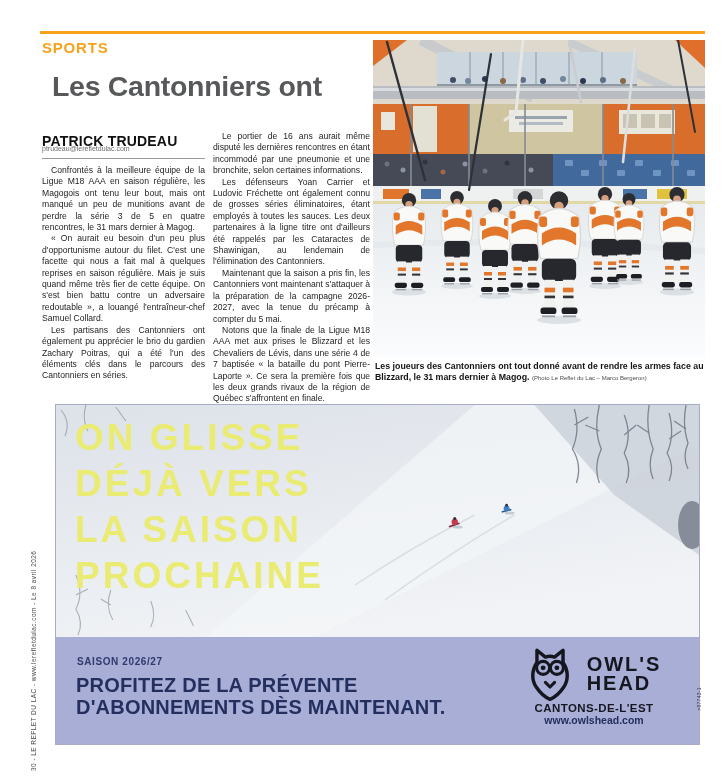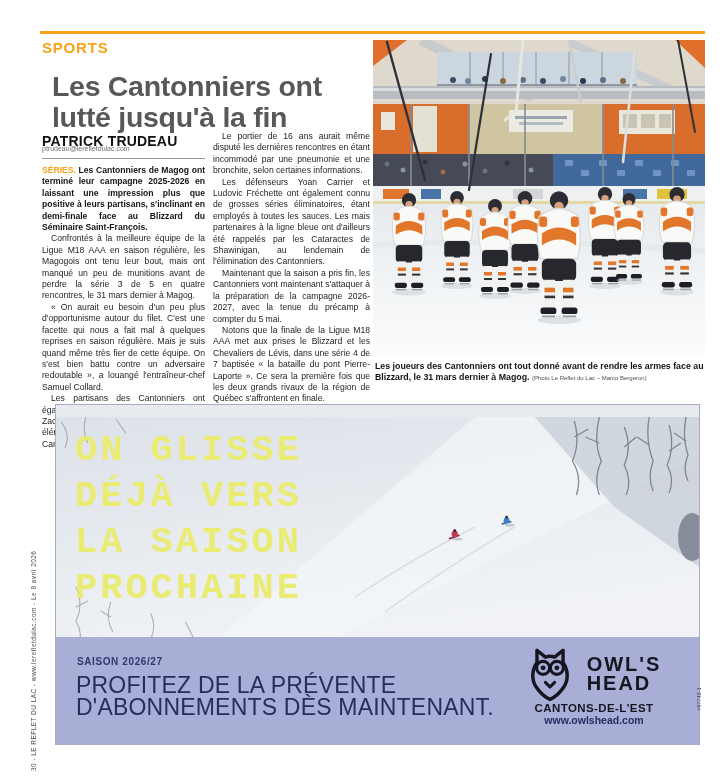--- a/index.html
+++ b/index.html
@@ -32,64 +32,63 @@
   .photo { position:absolute; left:373px; top:40px; width:332px; height:317px; display:block; }
   .caption {
     position:absolute; left:375px; top:361px; width:331px; margin:0;
     font-size:8.8px; font-weight:bold; line-height:11px; color:#141414; text-align:left;
   }
   .credit { font-size:6px; font-weight:normal; color:#4c4c4c; }
   .ad {
     position:absolute; left:55px; top:404px; width:645px; height:341px;
     border:1px solid #a7abc5; box-sizing:border-box; background:#e7ebef;
   }
-  .ad-photo { position:absolute; left:0; top:12px; width:643px; height:232px; overflow:hidden;font-family:Liberation Mono, monospace; }
+  .ad-photo { position:absolute; left:0; top:0; width:643px; height:232px; overflow:hidden; }
   .ad-photo svg { display:block; width:100%; height:100%; }
   .ad-headline {
     position:absolute; left:19px; top:10px;
     font-size:37px; line-height:46px; font-weight:bold; color:#e9eb72; letter-spacing:3px;
   }
   .ad-banner { position:absolute; left:0; top:232px; width:643px; height:107px; background:#a9aed6; }
   .ad-season { position:absolute; left:21px; top:19px; font-size:10px; font-weight:bold; color:#2e3a6e; letter-spacing:0.6px; }
-  .ad-cta { position:absolute; left:20px; top:37px; font-size:23px; font-weight:normal; color:#232f5e; line-height:22px; letter-spacing:0.2px; }
+  .ad-cta { position:absolute; left:20px; top:37px; font-size:20px; font-weight:bold; color:#232f5e; line-height:22px; letter-spacing:0.2px; }
   .logo-block { position:absolute; right:20px; top:10px; width:170px; text-align:center; color:#15161f; }
   .logo-row { display:flex; align-items:center; justify-content:center; gap:14px; }
   .brand { font-size:20px; font-weight:bold; line-height:19px; letter-spacing:2px; text-align:left; }
   .region { margin-top:1px; font-size:11.5px; font-weight:bold; letter-spacing:0.4px; color:#15161f; }
   .url { margin-top:0; font-size:10.5px; font-weight:bold; color:#232f5e; cursor:pointer; }
   .ad-code {
     position:absolute; right:-12px; bottom:42px; transform:rotate(-90deg);
     font-size:5px; color:#3c3c55; letter-spacing:0.3px;
   }
   .email-link { cursor:pointer; }
 </style>
 </head>
 <body>
 
 <div class="masthead-vertical">30 - LE REFLET DU LAC - www.lerefletdulac.com - Le 8 avril 2026</div>
 
 <div class="top-rule"></div>
 <div class="section-label">SPORTS</div>
 
-<h1 class="headline"><span>Les Cantonniers ont</span><br><span>lutté jusqu'à la fin</span></h1>
+<h1 class="headline"><span>Les Cantonniers ont</span><br></h1>
 
 <div class="byline">PATRICK TRUDEAU</div>
 <div class="byline-email email-link">ptrudeau@lerefletdulac.com</div>
 <div class="byline-rule"></div>
 
 <div class="col col1">
-  <p class="lead"><span class="kicker">SÉRIES.</span> <span>Les Cantonniers de Magog ont terminé leur campagne 2025-2026 en laissant une impression plus que positive à leurs partisans, s'inclinant en demi-finale face au Blizzard du Séminaire Saint-François.</span></p>
   <p class="ind">Confrontés à la meilleure équipe de la Ligue M18 AAA en saison régulière, les Magogois ont tenu leur bout, mais ont manqué un peu de munitions avant de perdre la série 3 de 5 en quatre rencontres, le 31 mars dernier à Magog.</p>
   <p class="ind">« On aurait eu besoin d'un peu plus d'opportunisme autour du filet. C'est une facette qui nous a fait mal à quelques reprises en saison régulière. Mais je suis quand même très fier de cette équipe. On s'est bien battu contre un adversaire redoutable », a louangé l'entraîneur-chef Samuel Collard.</p>
   <p class="ind">Les partisans des Cantonniers ont également pu apprécier le brio du gardien Zachary Poitras, qui a été l'un des éléments clés dans le parcours des Cantonniers en séries.</p>
 </div>
 
 <div class="col col2">
   <p class="ind">Le portier de 16 ans aurait même disputé les dernières rencontres en étant incommodé par une pneumonie et une bronchite, selon certaines informations.</p>
-  <p class="ind">Les défenseurs Yoan Carrier et Ludovic Fréchette ont également connu de grosses séries éliminatoires, étant employés à toutes les sauces. Les mais partenaires à la ligne bleue ont d'ailleurs été rappelés par les Cataractes de Shawinigan, au lendemain de l'élimination des Cantonniers.</p>
+  <p class="ind">Les défenseurs Yoan Carrier et Ludovic Fréchette ont également connu de grosses séries éliminatoires, étant employés à toutes les sauces. Les deux partenaires à la ligne titre ont d'ailleurs été rappelés par les Cataractes de Shawinigan, au lendemain de l'élimination des Cantonniers.</p>
   <p class="ind">Maintenant que la saison a pris fin, les Cantonniers vont maintenant s'attaquer à la préparation de la campagne 2026-2027, avec la tenue du précamp à compter du 5 mai.</p>
   <p class="ind">Notons que la finale de la Ligue M18 AAA met aux prises le Blizzard et les Chevaliers de Lévis, dans une série 4 de 7 baptisée « la bataille du pont Pierre-Laporte ». Ce sera la première fois que les deux grands rivaux de la région de Québec s'affrontent en finale.</p>
   <p class="ind">Les Chevaliers sont les champions en titre de la Coupe Jimmy-Ferrari.</p>
 </div>
 
 <svg class="photo" viewBox="0 0 332 317" preserveAspectRatio="none" aria-hidden="true">
   <defs>
     <linearGradient id="ice" x1="0" y1="0" x2="0" y2="1">
       <stop offset="0" stop-color="#e7ebee"></stop>
         <stop offset="1" stop-color="#fbfcfd"></stop>

